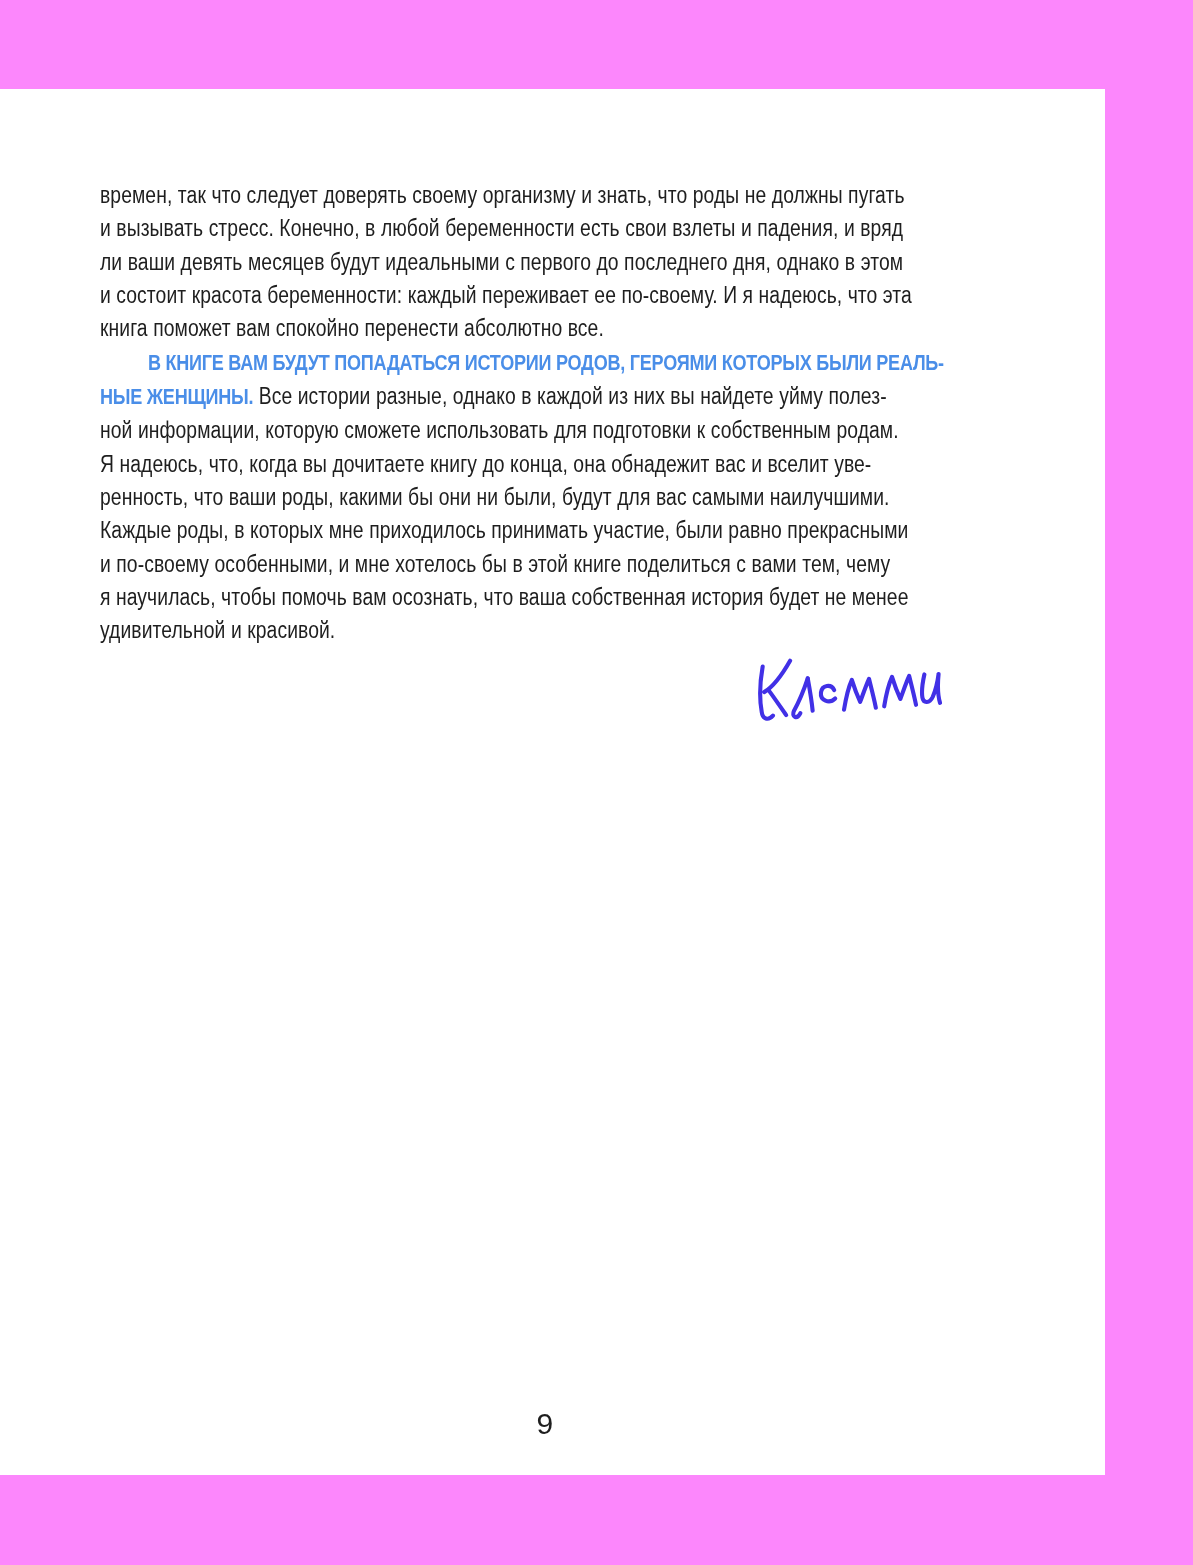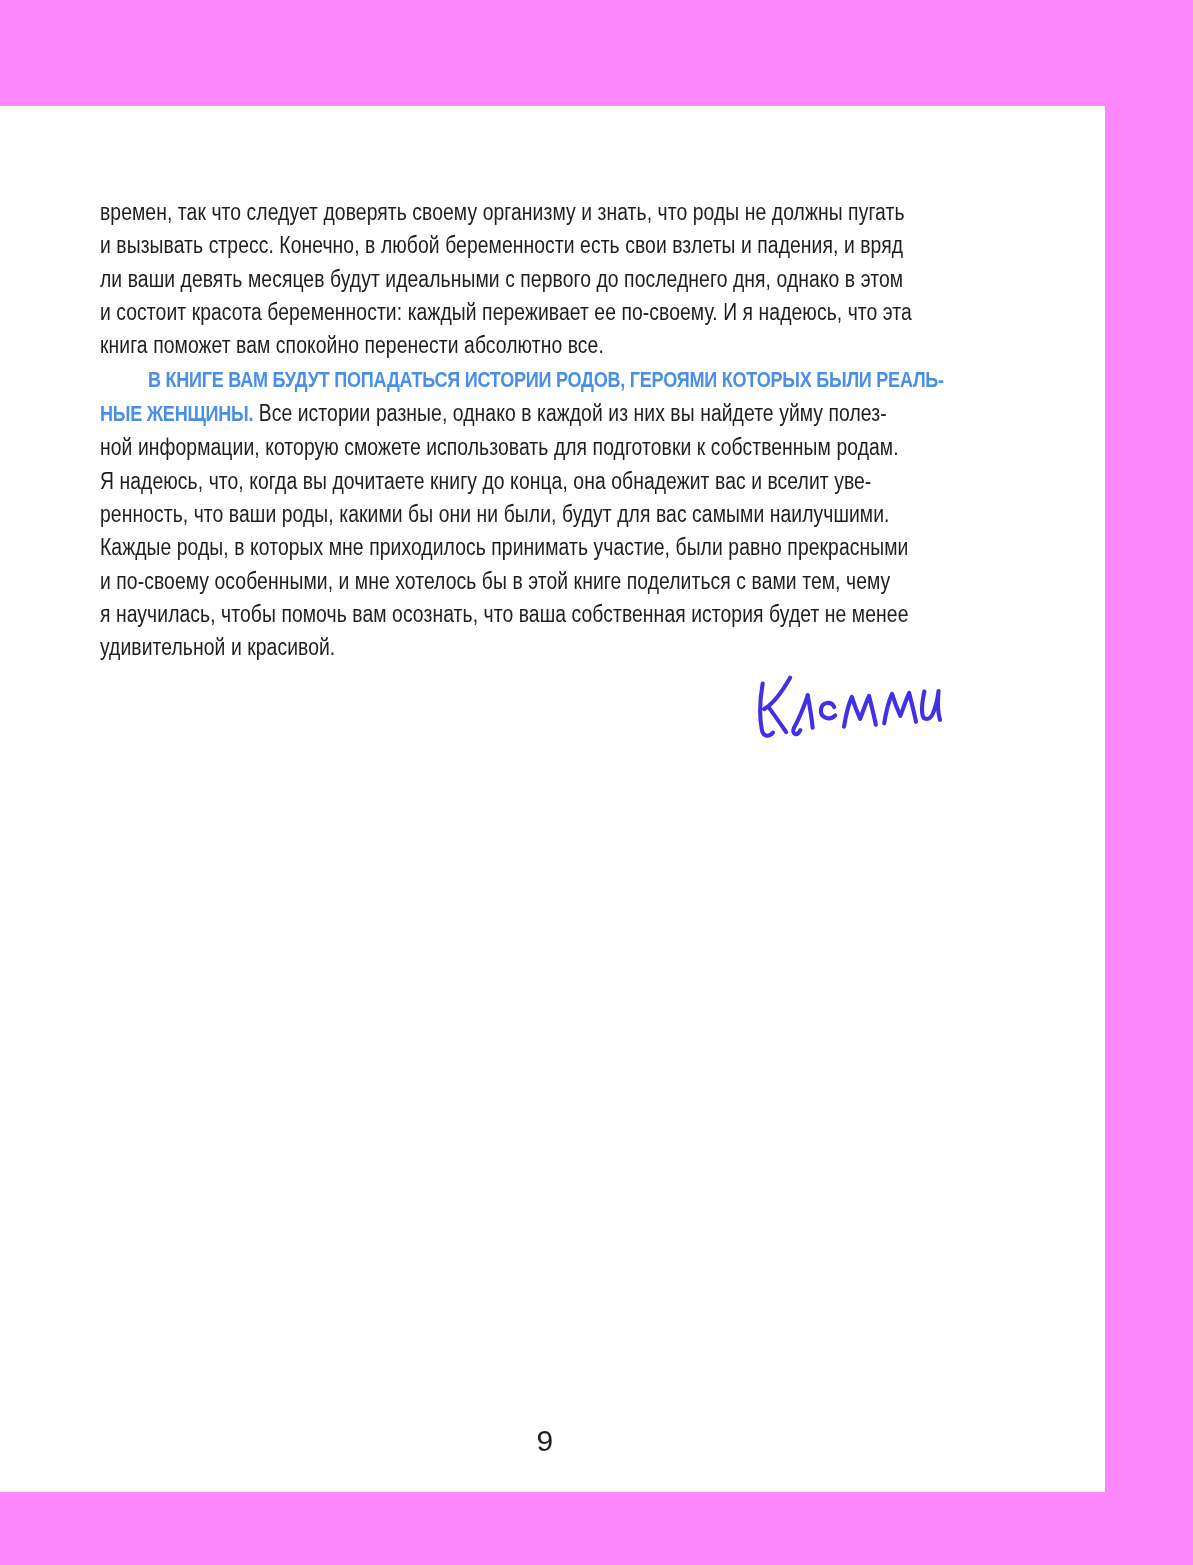--- a/index.html
+++ b/index.html
@@ -14,21 +14,21 @@
   }
   .frame {
     position: relative;
     width: 1193px;
     height: 1565px;
     background: #fc87fc;
   }
   .book-page {
     position: absolute;
     left: 0;
-    top: 106px;
+    top: 89px;
     width: 1105px;
     height: 1386px;
     background: #ffffff;
   }
   
   .text-block {
     position: absolute;
     left: 100px;
     top: 90px;
     width: 1062px;

